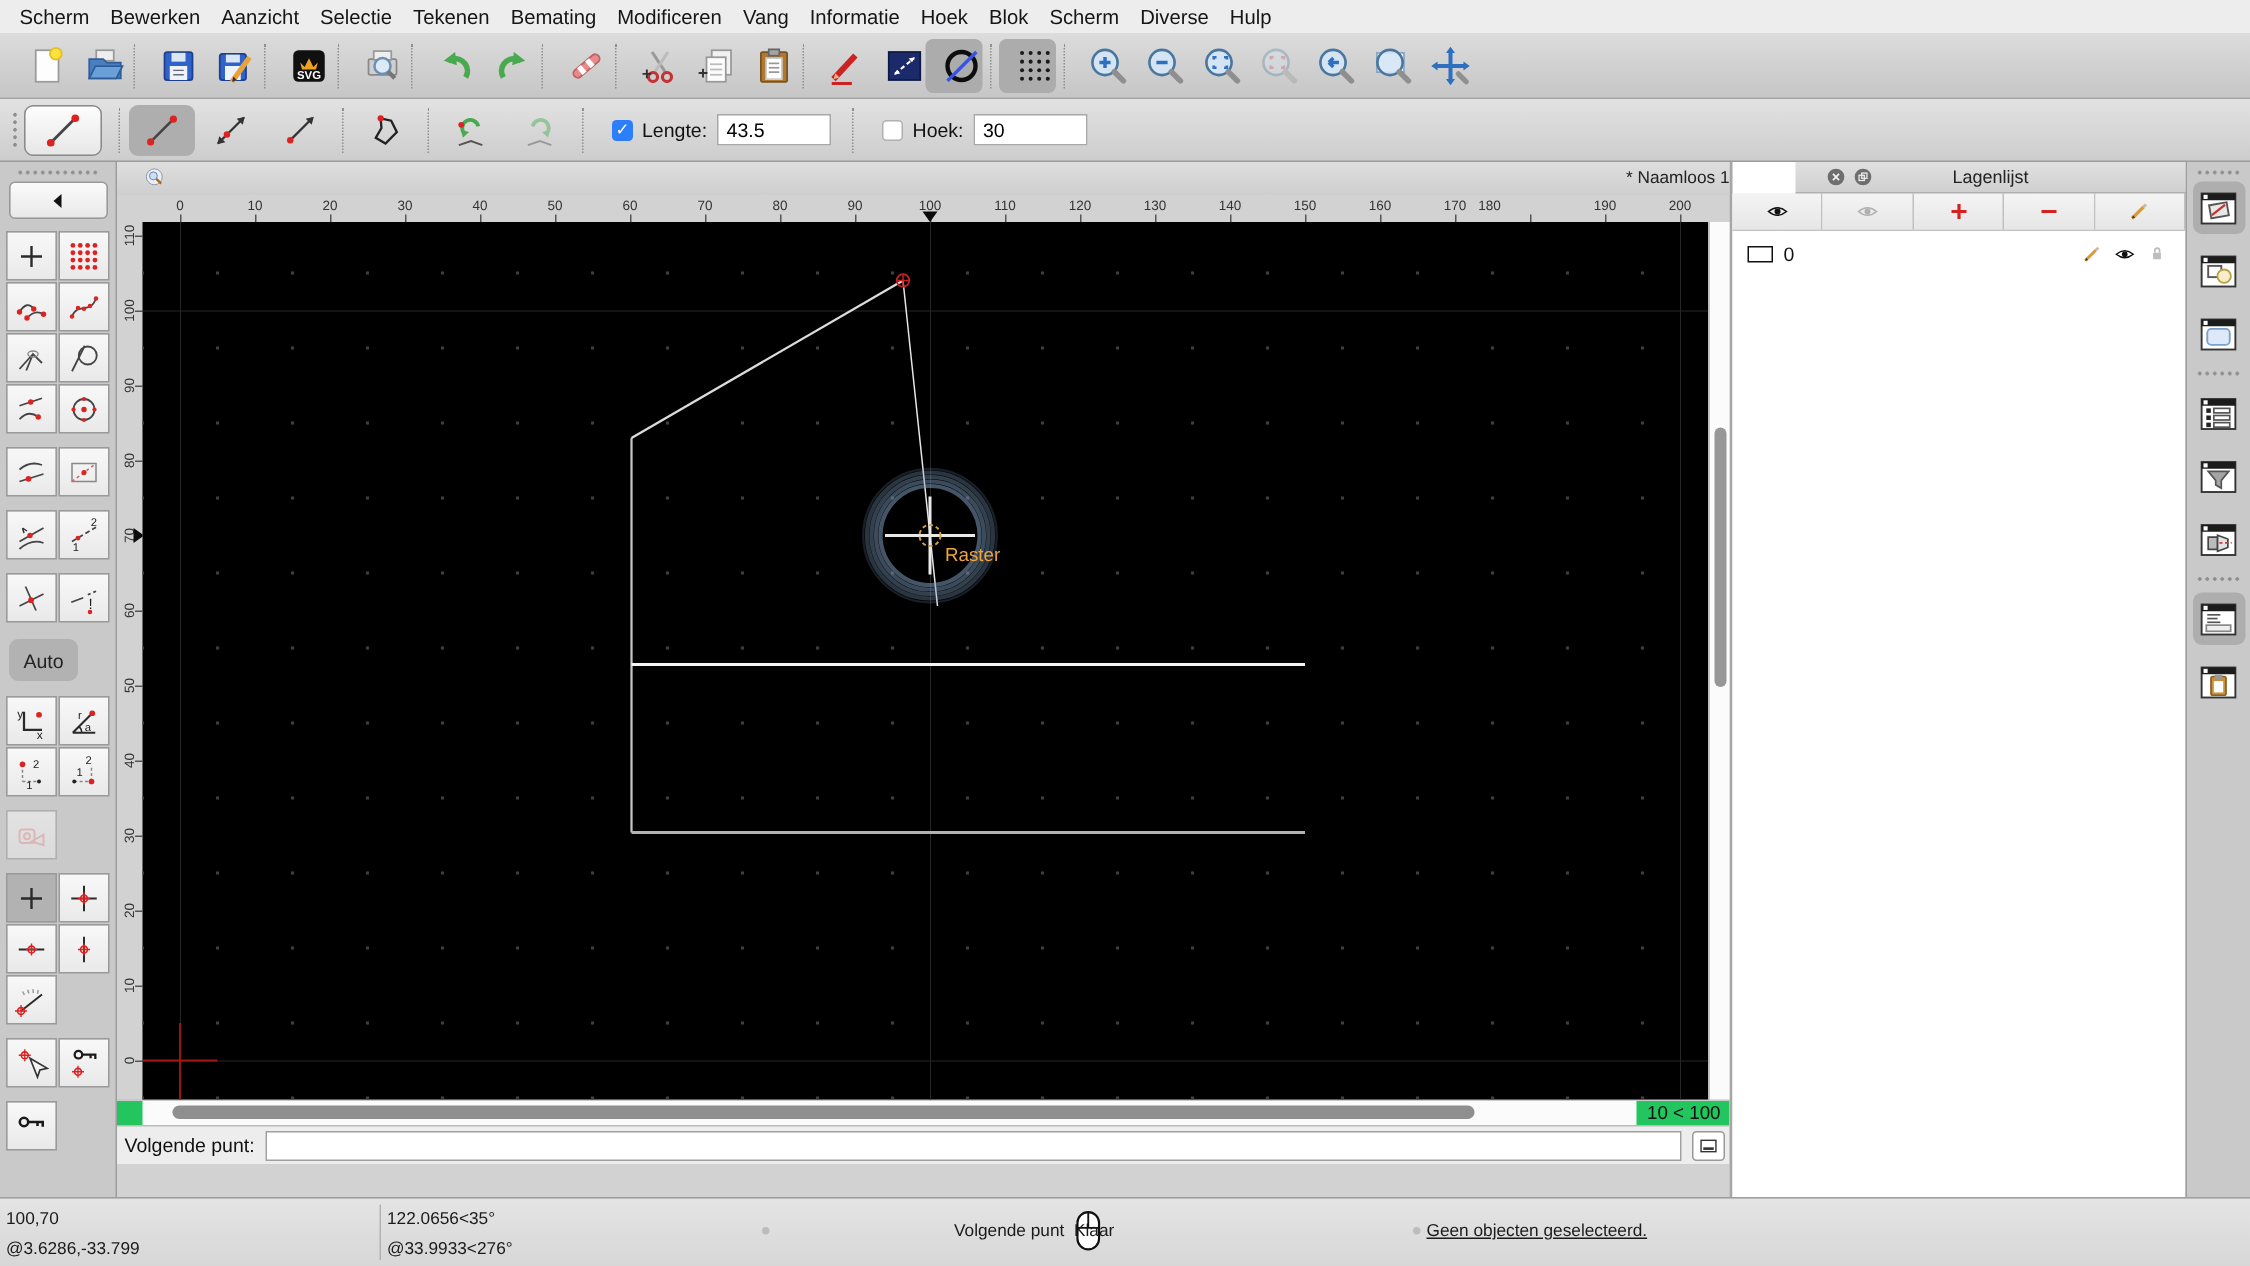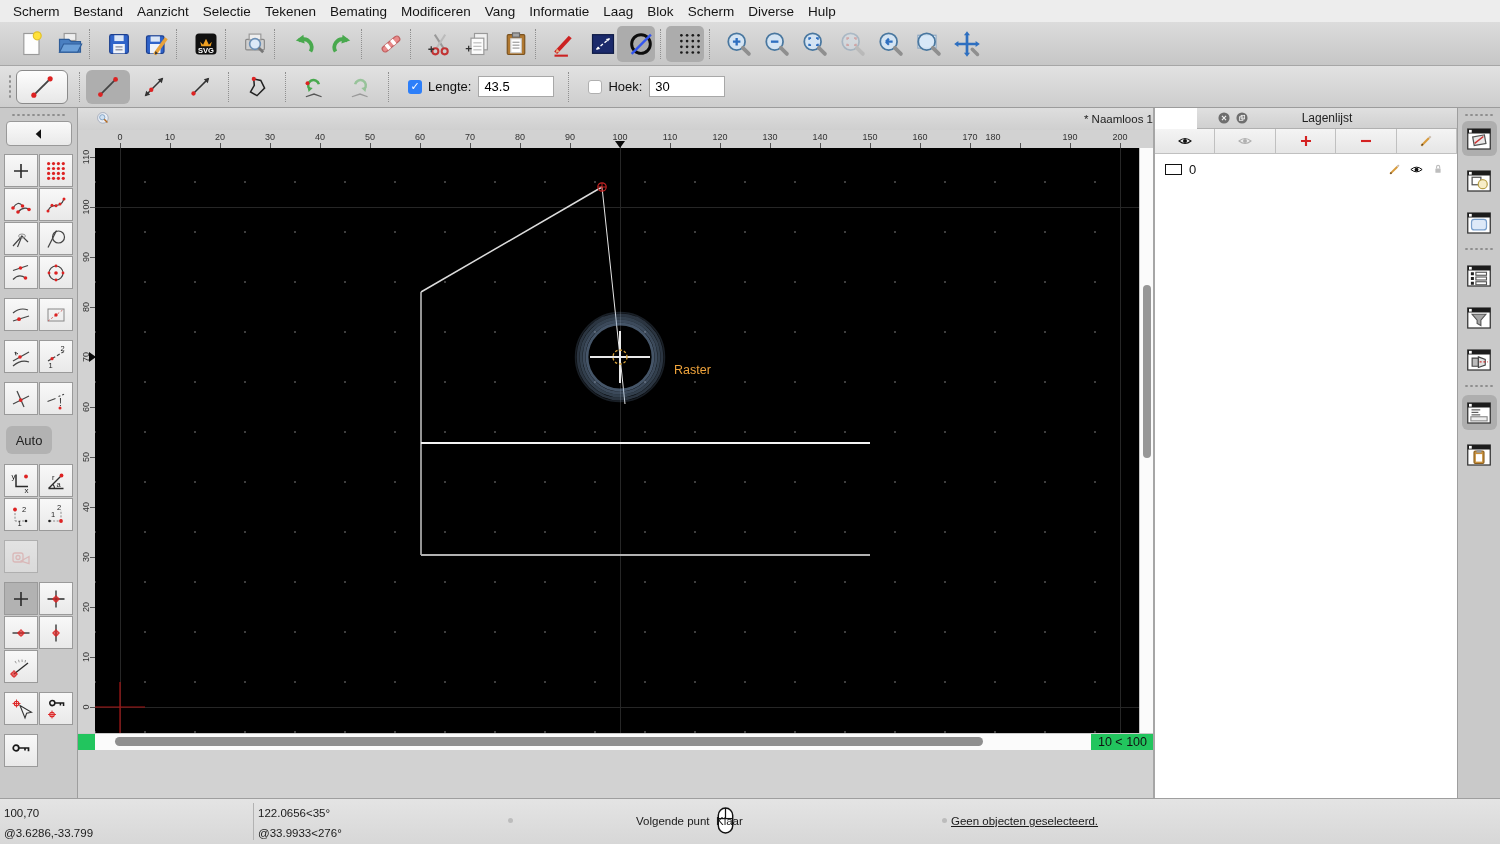--- a/index.html
+++ b/index.html
@@ -133,29 +133,29 @@
   .sb-dot { position:absolute; width:5px; height:5px; border-radius:50%; background:#bcbcbc; }
   .icon { display:inline-flex; }
 </style>
 </head>
 <body>
 
 <div class="app">
 
   <div class="menubar">
       <span class="menu-item">Scherm</span>
-      <span class="menu-item">Bestand</span>
+      <span class="menu-item">Bewerken</span>
       <span class="menu-item">Aanzicht</span>
       <span class="menu-item">Selectie</span>
       <span class="menu-item">Tekenen</span>
       <span class="menu-item">Bemating</span>
       <span class="menu-item">Modificeren</span>
       <span class="menu-item">Vang</span>
       <span class="menu-item">Informatie</span>
-      <span class="menu-item">Laag</span>
+      <span class="menu-item">Hoek</span>
       <span class="menu-item">Blok</span>
       <span class="menu-item">Scherm</span>
       <span class="menu-item">Diverse</span>
       <span class="menu-item">Hulp</span>
     </div>
 
   <div class="toolbar1">
       <div class="tb-btn">
         <span class="icon">
           <svg viewBox="0 0 24 24" width="28" height="28">
@@ -912,32 +912,44 @@
               <circle cx="525" cy="209" r="33" fill="none" stroke="#7d9bbe" stroke-opacity="0.55" stroke-width="2.8"></circle>
               <circle cx="525" cy="209" r="36" fill="none" stroke="#7d9bbe" stroke-opacity="0.48000000000000004" stroke-width="2.8"></circle>
               <circle cx="525" cy="209" r="39" fill="none" stroke="#7d9bbe" stroke-opacity="0.41000000000000003" stroke-width="2.8"></circle>
               <circle cx="525" cy="209" r="42" fill="none" stroke="#7d9bbe" stroke-opacity="0.34" stroke-width="2.8"></circle>
               <circle cx="525" cy="209" r="44.5" fill="none" stroke="#7d9bbe" stroke-opacity=".2" stroke-width="1.5"></circle>
               <g>
                 <path d="M495 209 h60 M525 183 v52" stroke="#e9e9e9" stroke-width="2"></path>
                 <circle cx="525" cy="209" r="7" fill="none" stroke="#d8a23a" stroke-width="1.3" stroke-dasharray="2.6 2"></circle>
               </g>
             </svg>
-          <div class="snap-label" id="snap-label" style="left: 535px; top: 215px; margin-left: 44px;">Raster</div>
+          <div class="snap-label" id="snap-label" style="left: 535px; top: 215px;">Raster</div>
         </div>
         <div class="vscroll">
           <div class="thumb" style="top:137px;height:173px;"></div>
         </div>
       </div>
       <div class="hscroll-row">
         <div class="corner"></div>
         <div class="htrack">
           <div class="thumb" style="left:20px;width:868px;"></div>
         </div>
         <div class="zoom-status">10 &lt; 100</div>
+      </div>
+      <div class="input-row">
+        <span>Volgende punt:</span>
+        <input style="">
+        <div class="kbd-btn">
+          <span class="icon">
+            <svg viewBox="0 0 24 24" width="14" height="14">
+              <rect x="3.5" y="5.5" width="17" height="13" fill="#fff" stroke="#333" stroke-width="1.6"></rect>
+              <rect x="6" y="13.5" width="12" height="3" fill="#333"></rect>
+            </svg>
+          </span>
+        </div>
       </div>
     </div>
 
     <div class="layer-panel">
       <div class="lp-title">
         <span class="win-ctl icon">
           <svg viewBox="0 0 24 24" width="14" height="14">
             <circle cx="12" cy="12" r="9.5" fill="#6e6e6e"></circle>
             <path d="M8.5 8.5 l7 7 M15.5 8.5 l-7 7" stroke="#f2f2f2" stroke-width="2"></path>
           </svg>

